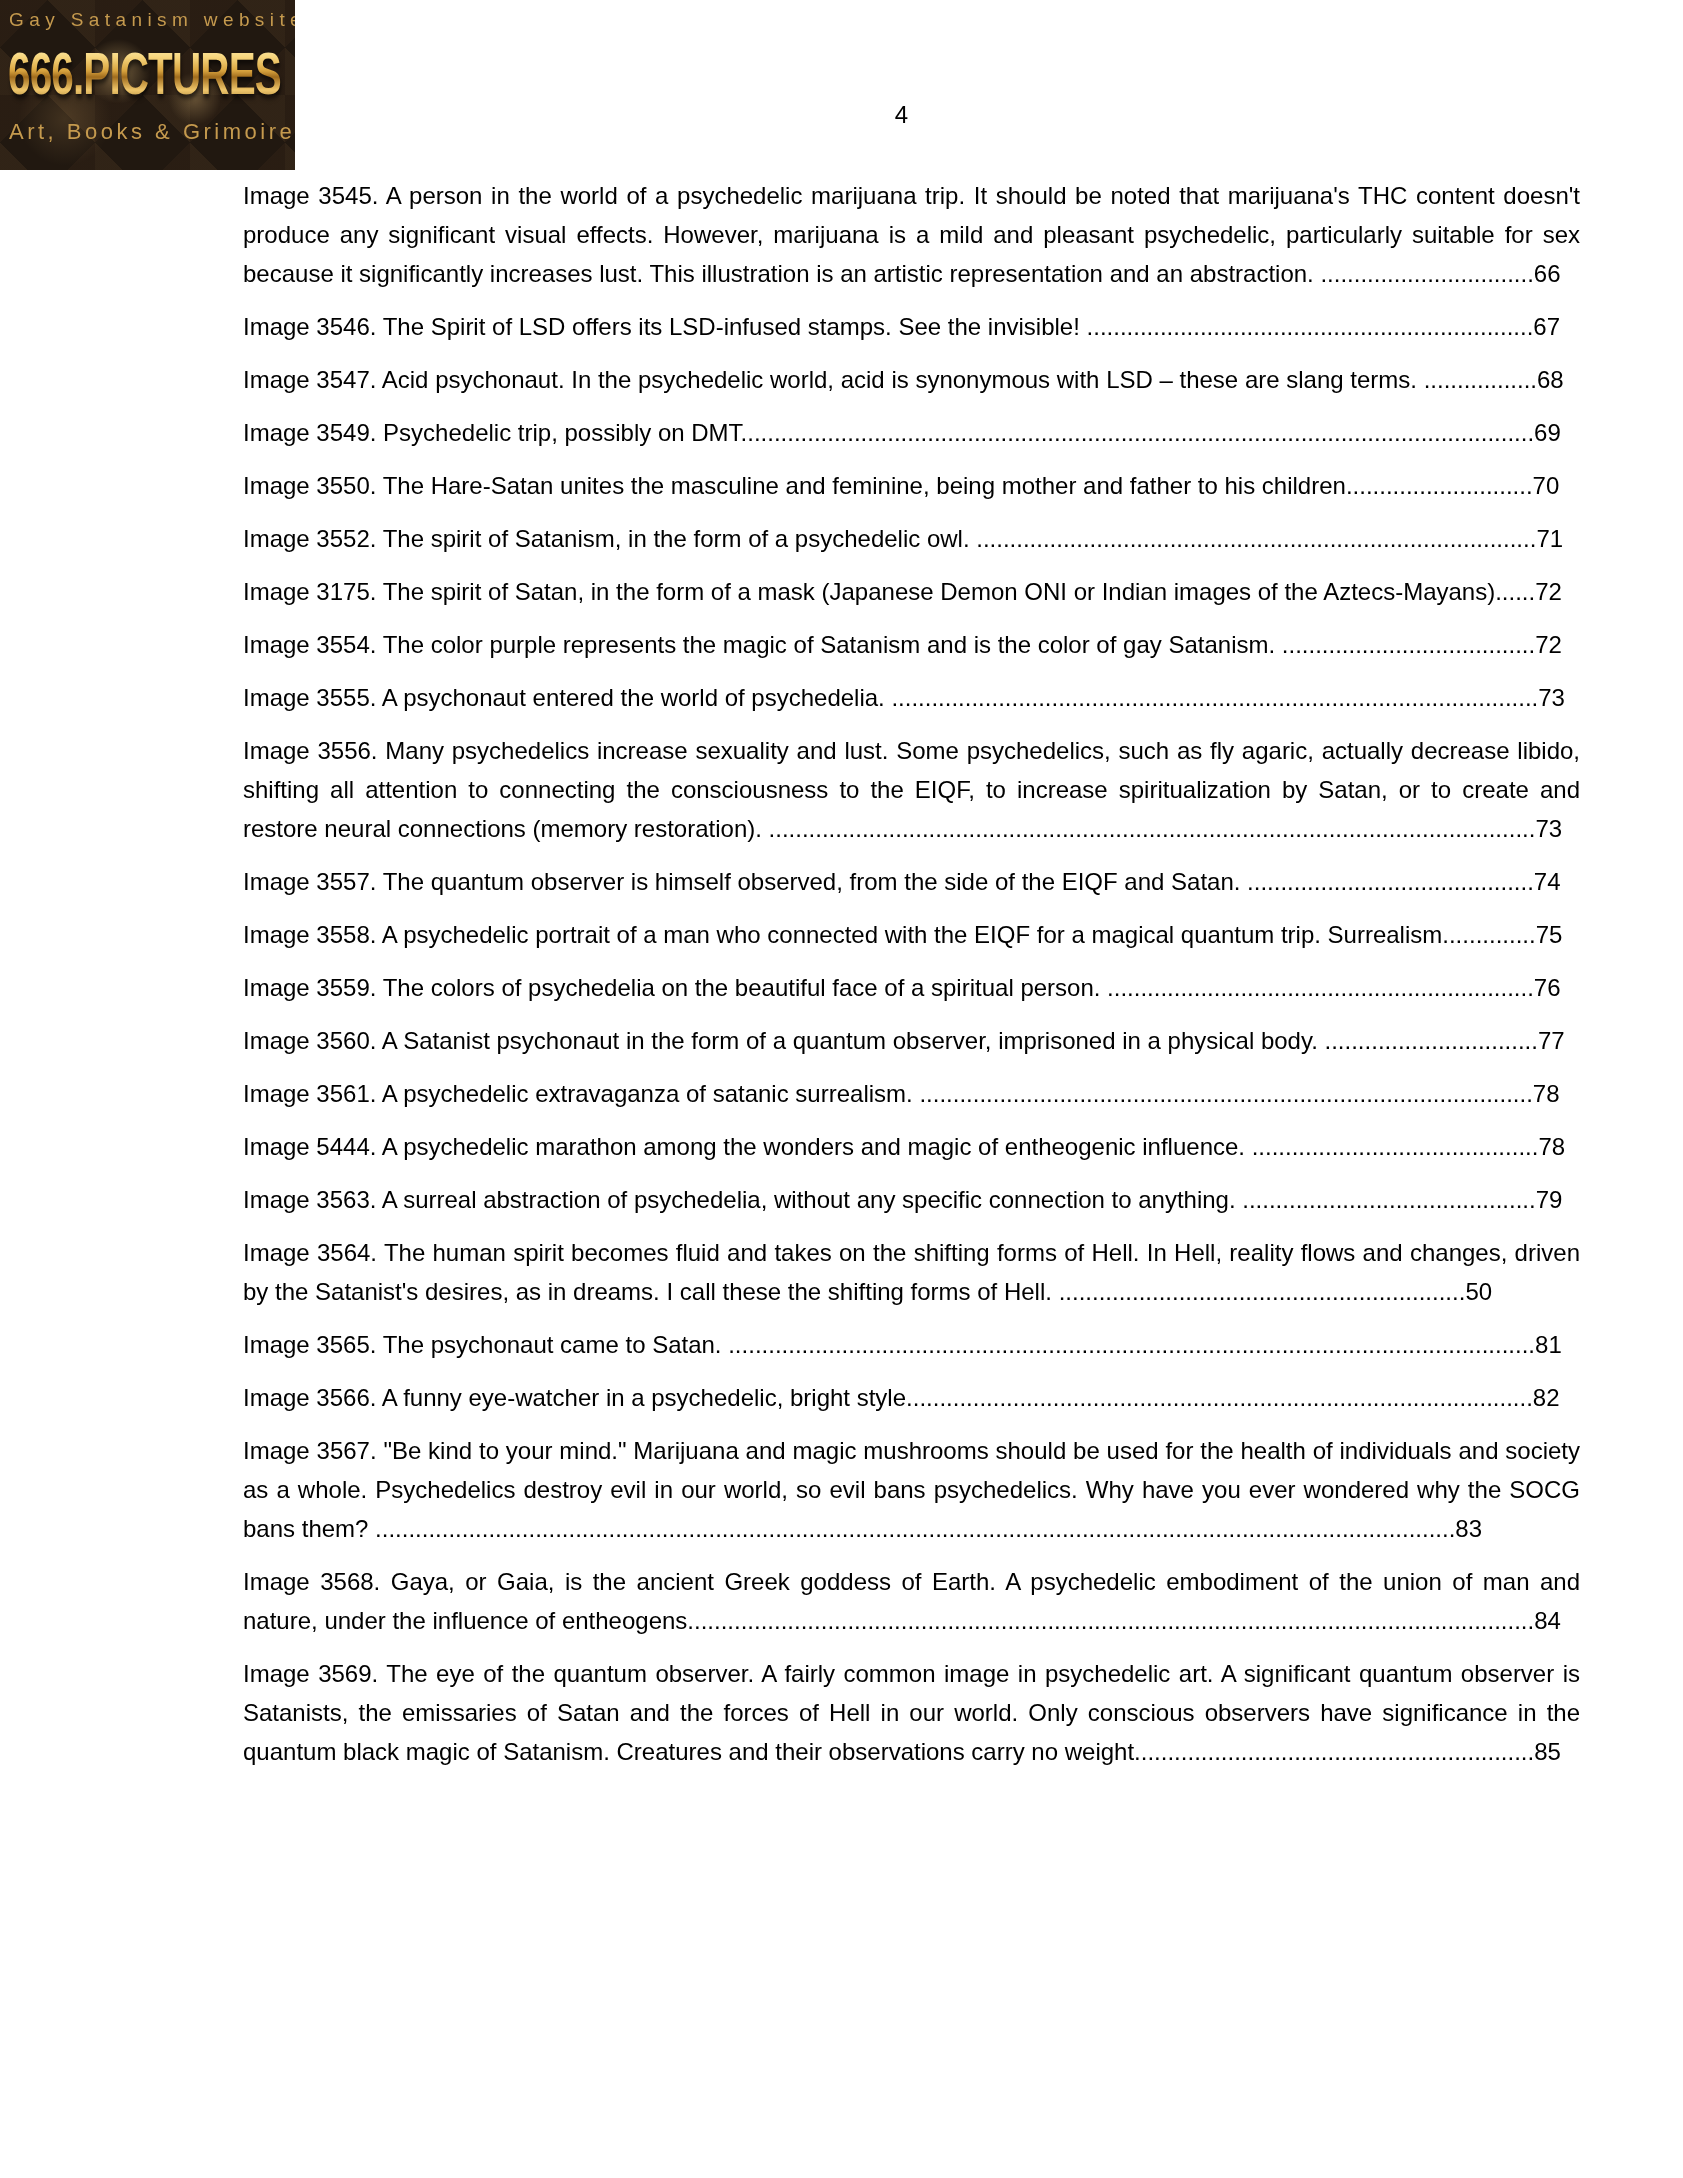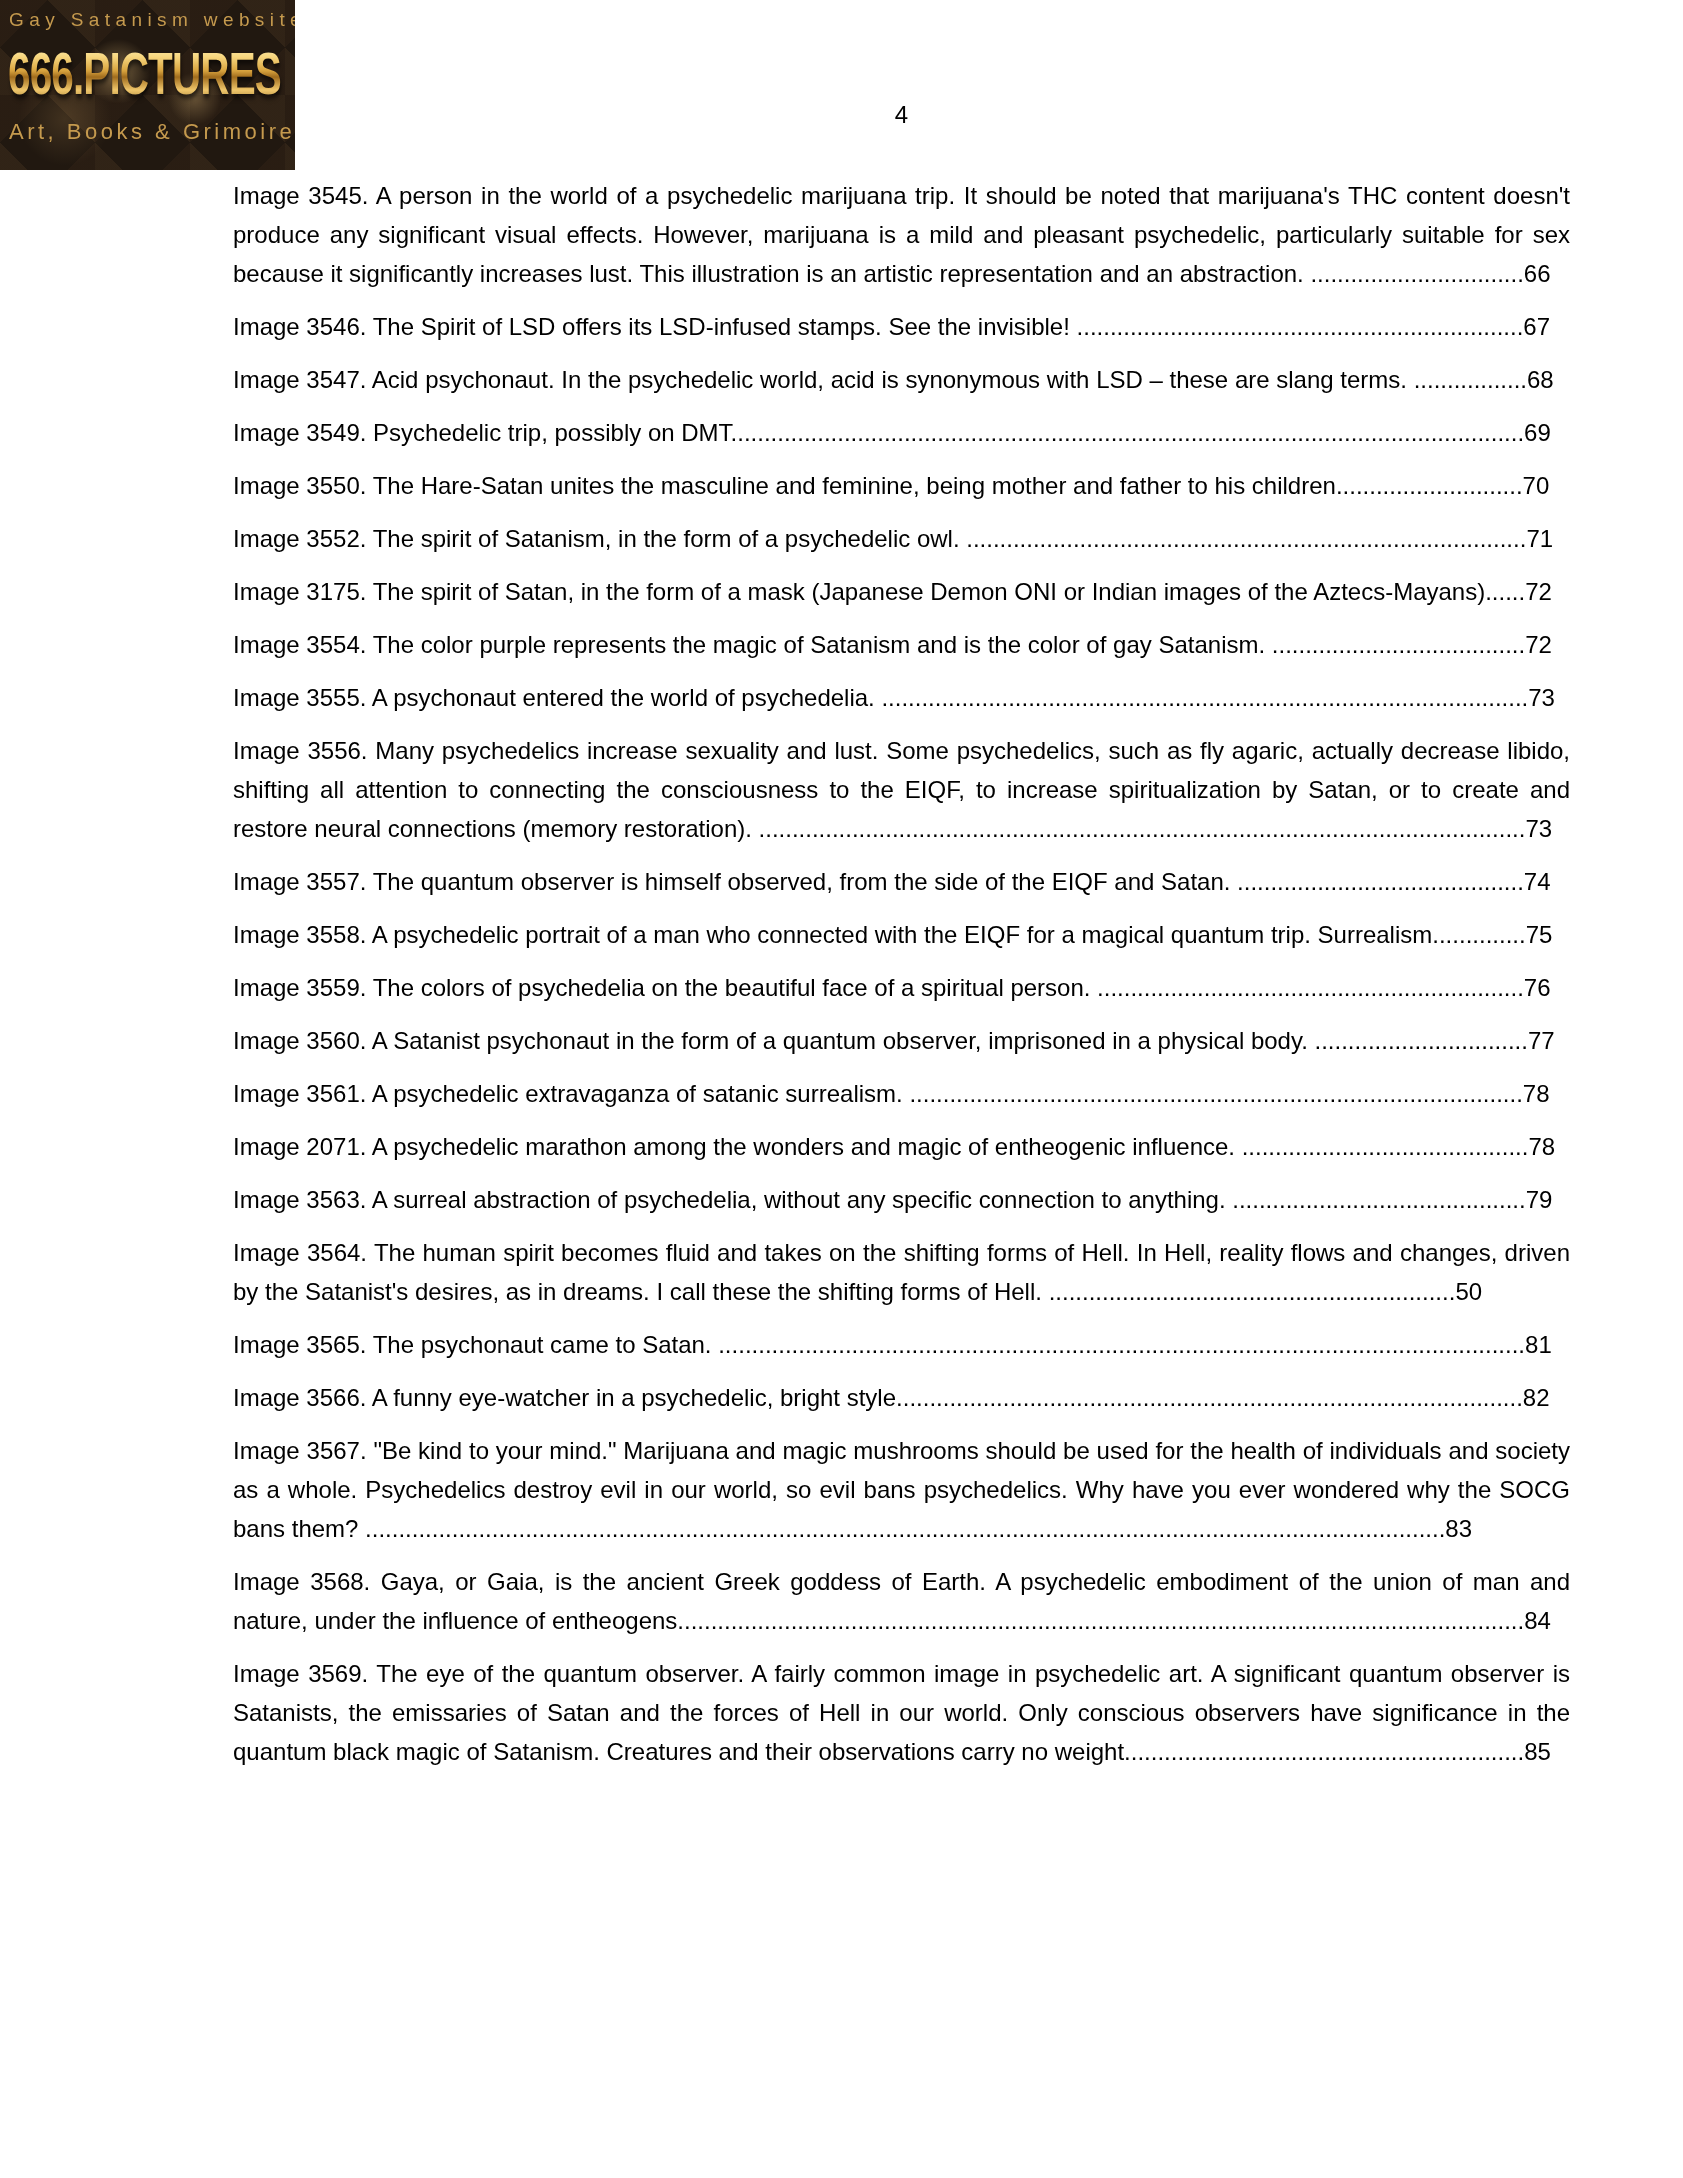--- a/index.html
+++ b/index.html
@@ -64,21 +64,21 @@
     left: 233px; top: 95px;
     width: 1337px;
     text-align: center;
     font-size: 24px;
     line-height: 39px;
   }
 
   
   .toc {
     position: absolute;
-    left: 233px; top: 176px;
+    left: 243px; top: 176px;
     width: 1337px;
   }
   .entry {
     margin: 0 0 14px 0;
     font-size: 24px;
     line-height: 39px;
     text-align: justify;
   }
   .dots { word-break: break-all; }
   .pagenum { white-space: nowrap; }
@@ -107,21 +107,21 @@
       <p class="entry"><span class="caption">Image 3552. The spirit of Satanism, in the form of a psychedelic owl. </span><span class="dots">....................................................................................</span><span class="pagenum">71</span></p>
       <p class="entry"><span class="caption">Image 3175. The spirit of Satan, in the form of a mask (Japanese Demon ONI or Indian images of the Aztecs-Mayans).</span><span class="dots">.....</span><span class="pagenum">72</span></p>
       <p class="entry"><span class="caption">Image 3554. The color purple represents the magic of Satanism and is the color of gay Satanism. </span><span class="dots">......................................</span><span class="pagenum">72</span></p>
       <p class="entry"><span class="caption">Image 3555. A psychonaut entered the world of psychedelia. </span><span class="dots">.................................................................................................</span><span class="pagenum">73</span></p>
       <p class="entry"><span class="caption">Image 3556. Many psychedelics increase sexuality and lust. Some psychedelics, such as fly agaric, actually decrease libido, shifting all attention to connecting the consciousness to the EIQF, to increase spiritualization by Satan, or to create and restore neural connections (memory restoration). </span><span class="dots">...................................................................................................................</span><span class="pagenum">73</span></p>
       <p class="entry"><span class="caption">Image 3557. The quantum observer is himself observed, from the side of the EIQF and Satan. </span><span class="dots">...........................................</span><span class="pagenum">74</span></p>
       <p class="entry"><span class="caption">Image 3558. A psychedelic portrait of a man who connected with the EIQF for a magical quantum trip. Surrealism.</span><span class="dots">.............</span><span class="pagenum">75</span></p>
       <p class="entry"><span class="caption">Image 3559. The colors of psychedelia on the beautiful face of a spiritual person. </span><span class="dots">................................................................</span><span class="pagenum">76</span></p>
       <p class="entry"><span class="caption">Image 3560. A Satanist psychonaut in the form of a quantum observer, imprisoned in a physical body. </span><span class="dots">................................</span><span class="pagenum">77</span></p>
       <p class="entry"><span class="caption">Image 3561. A psychedelic extravaganza of satanic surrealism. </span><span class="dots">............................................................................................</span><span class="pagenum">78</span></p>
-      <p class="entry"><span class="caption">Image 2071. A psychedelic marathon among the wonders and magic of entheogenic influence. </span><span class="dots">...........................................</span><span class="pagenum">78</span></p>
+      <p class="entry"><span class="caption">Image 5444. A psychedelic marathon among the wonders and magic of entheogenic influence. </span><span class="dots">...........................................</span><span class="pagenum">78</span></p>
       <p class="entry"><span class="caption">Image 3563. A surreal abstraction of psychedelia, without any specific connection to anything. </span><span class="dots">............................................</span><span class="pagenum">79</span></p>
       <p class="entry"><span class="caption">Image 3564. The human spirit becomes fluid and takes on the shifting forms of Hell. In Hell, reality flows and changes, driven by the Satanist's desires, as in dreams. I call these the shifting forms of Hell. </span><span class="dots">.............................................................</span><span class="pagenum">50</span></p>
       <p class="entry"><span class="caption">Image 3565. The psychonaut came to Satan. </span><span class="dots">.........................................................................................................................</span><span class="pagenum">81</span></p>
       <p class="entry"><span class="caption">Image 3566. A funny eye-watcher in a psychedelic, bright style.</span><span class="dots">.............................................................................................</span><span class="pagenum">82</span></p>
       <p class="entry"><span class="caption">Image 3567. "Be kind to your mind." Marijuana and magic mushrooms should be used for the health of individuals and society as a whole. Psychedelics destroy evil in our world, so evil bans psychedelics. Why have you ever wondered why the SOCG bans them? </span><span class="dots">..................................................................................................................................................................</span><span class="pagenum">83</span></p>
       <p class="entry"><span class="caption">Image 3568. Gaya, or Gaia, is the ancient Greek goddess of Earth. A psychedelic embodiment of the union of man and nature, under the influence of entheogens.</span><span class="dots">..............................................................................................................................</span><span class="pagenum">84</span></p>
       <p class="entry"><span class="caption">Image 3569. The eye of the quantum observer. A fairly common image in psychedelic art. A significant quantum observer is Satanists, the emissaries of Satan and the forces of Hell in our world. Only conscious observers have significance in the quantum black magic of Satanism. Creatures and their observations carry no weight.</span><span class="dots">...........................................................</span><span class="pagenum">85</span></p>
     </div>
 
 </div>

